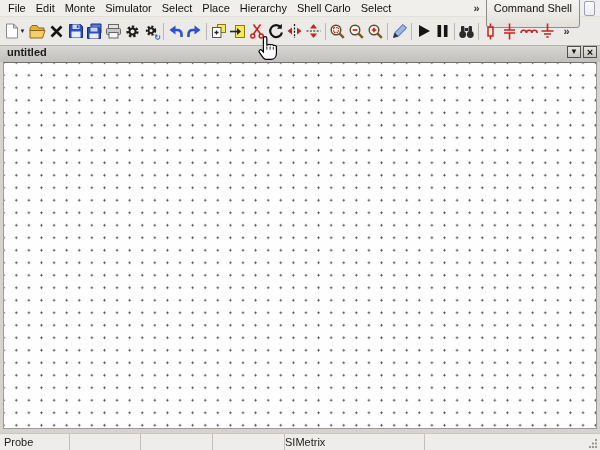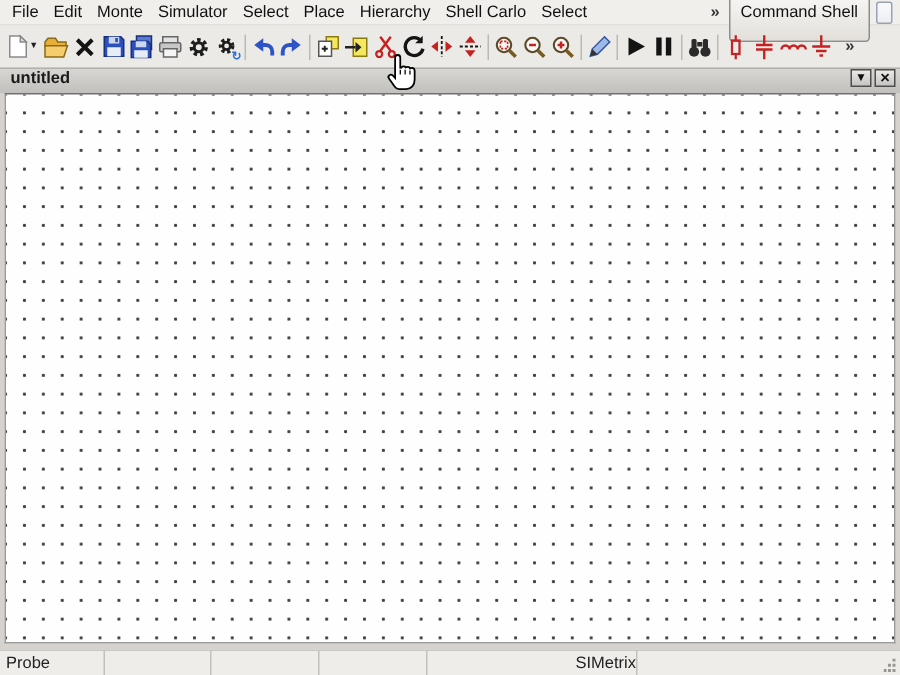--- a/index.html
+++ b/index.html
@@ -59,21 +59,21 @@
   .gap { height:4px; }
   
   .statusbar {
     height:17px; background:#efede9; border-top:1px solid #cac7c2;
     display:flex; color:#222; box-sizing:border-box;
   }
   .sb { box-sizing:border-box; border-right:1px solid #c3c0bb; padding:2px 0 0 4px; height:100%; }
   .sb-mode { width:70px; }
   .sb-scale { width:72px; }
   .sb-e1 { width:71px; } .sb-e2 { width:72px; } .sb-e3 { width:72px; }
-  .sb-app { width:140px; text-align:right; padding-left:0; }
+  .sb-app { width:140px; text-align:left; padding-left:0; }
   .sb-last { flex:1; border-right:none; position:relative; }
   .grip { position:absolute; right:2px; bottom:2px; }
   
   .hand-cursor { position:absolute; left:256px; top:33px; z-index:50; pointer-events:none; }
 </style>
 </head>
 <body>
 
 <div class="menubar">
   <div class="menu-item">File</div>

